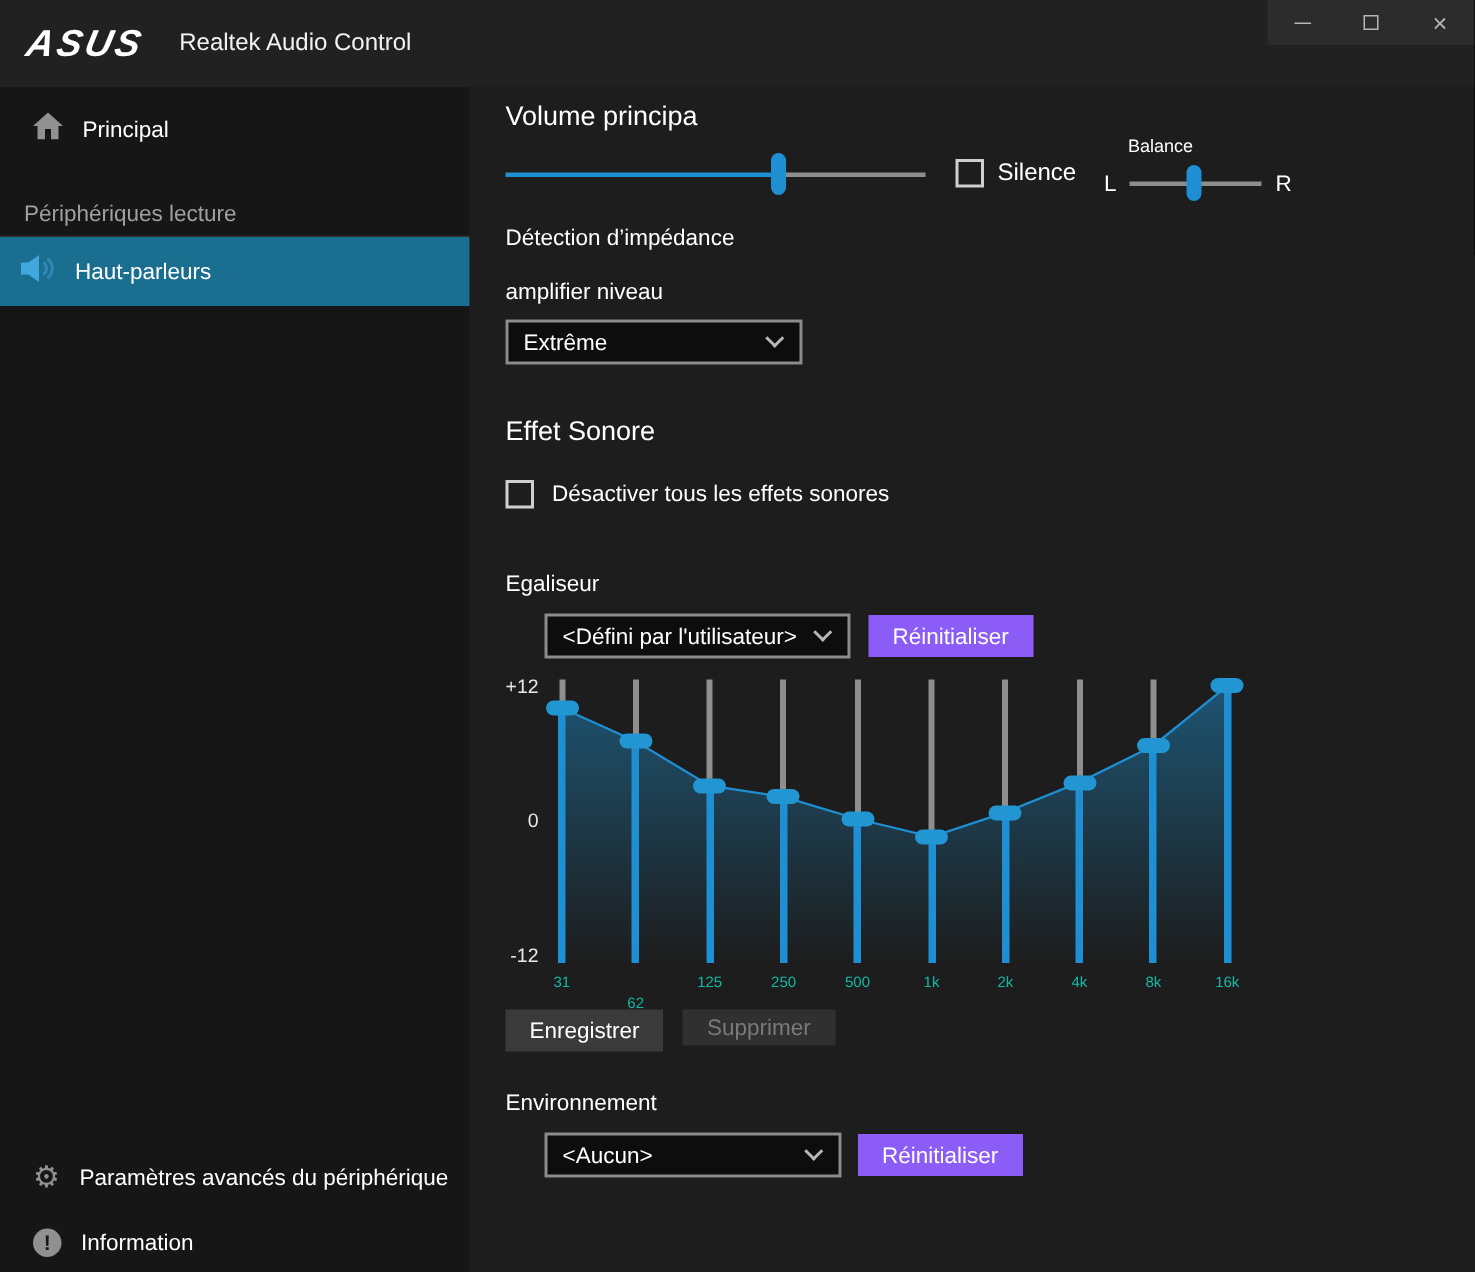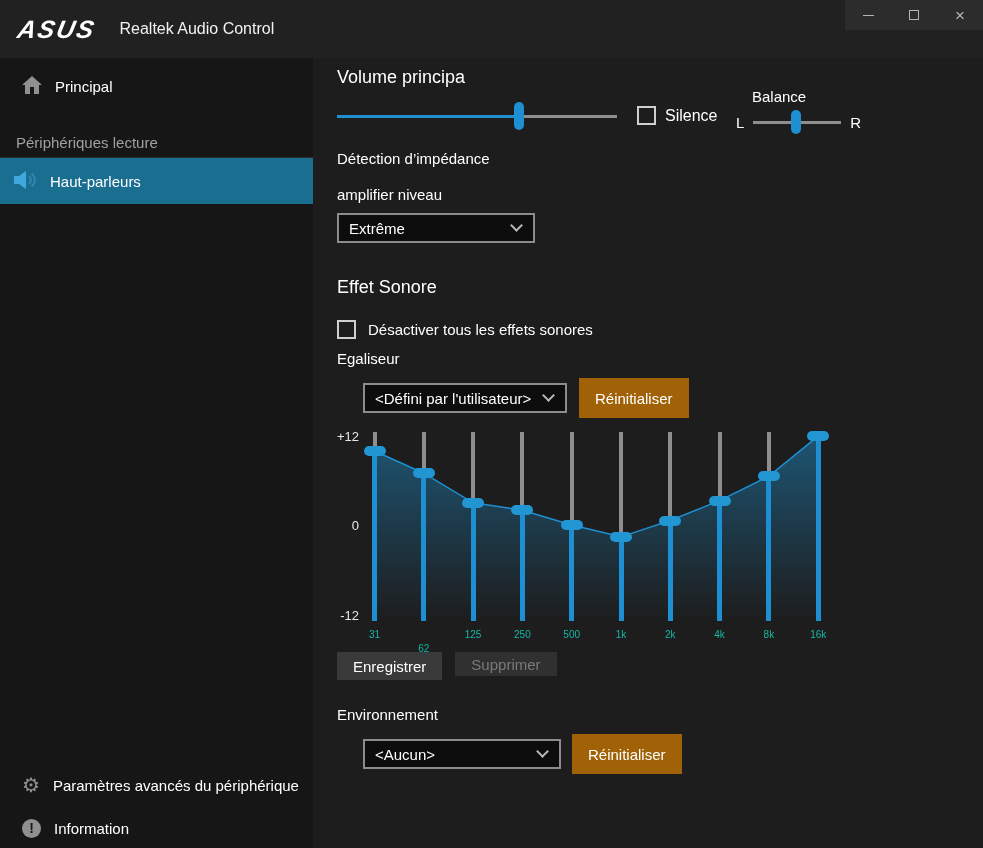--- a/index.html
+++ b/index.html
@@ -58,21 +58,21 @@
   .volume-row { position: relative; height: 48px; }
   .slider { position: absolute; }
   .vol-slider { left: 0; top: 14px; width: 280px; height: 28px; }
   .track { position: absolute; top: 13px; height: 3px; }
   .track.fill { left: 0; background: #1e8fd2; }
   .track.rest { right: 0; background: #8e8e8e; }
   .s-handle { position: absolute; top: 0; width: 10px; height: 28px; border-radius: 5px; background: #1e8fd2; }
   .silence { position: absolute; left: 300px; top: 18px; display: flex; align-items: center; gap: 9px; }
   .checkbox { width: 19px; height: 19px; border: 2px solid #cfcfcf; background: transparent; flex: none; }
   .balance { position: absolute; left: 399px; top: 0; }
-  .balance-label { font-size: 15px; height: 18px; line-height: 18px; margin-left: 16px; }
+  .balance-label { font-size: 12px; height: 18px; line-height: 18px; margin-left: 16px; }
   .balance-row { display: flex; align-items: center; gap: 9px; height: 28px; margin-top: 2px; font-size: 15px; }
   .bal-slider { position: relative; width: 88px; height: 24px; }
   .bal-track { position: absolute; top: 11px; left: 0; right: 0; height: 3px; background: #8e8e8e; }
   .bal-handle { position: absolute; top: 0; width: 10px; height: 24px; border-radius: 5px; background: #1e8fd2; }
   
   .imp-title { margin-top: 14px; }
   .impedance { position: relative; margin-top: 10px; height: 40px; width: 364px; }
   .imp-line { position: absolute; top: 20px; left: 0; width: 360px; height: 2px; background: #9a9a9a; }
   .imp-tick { position: absolute; top: 13px; width: 2px; height: 7px; background: #9a9a9a; }
   .imp-lab { position: absolute; top: 0; width: 80px; text-align: center; font-size: 15px; }
@@ -80,25 +80,25 @@
     border-left: 7px solid transparent; border-right: 7px solid transparent; border-bottom: 10px solid #1e8fd2; }
   
   .amp-label { margin-top: 18px; }
   .dd { display: flex; align-items: center; justify-content: space-between;
     height: 30px; border: 2px solid #8c8c8c; background: #0d0d0d;
     padding: 0 12px 0 10px; font-size: 15px; color: #fff; cursor: default; }
   .dd.amp { margin-top: 9px; width: 198px; }
   .chev { width: 9px; height: 9px; border-left: 2px solid #b8b8b8; border-bottom: 2px solid #b8b8b8;
     transform: rotate(-45deg); margin-top: -5px; flex: none; }
   .check-row { margin-top: 21px; display: flex; align-items: center; gap: 12px; height: 20px; font-size: 15px; }
-  .eq-label { margin-top: 11px; }
+  .eq-label { margin-top: 42px; }
   .dd-row { margin-top: 10px; display: flex; align-items: center; margin-left: 26px; }
   .dd.eq { width: 204px; }
   .dd.env { width: 198px; }
-  .btn { height: 40px; padding: 0 16px; background: #a16207; color: #fff;
+  .btn { height: 28px; padding: 0 16px; background: #8b5cf6; color: #fff;
     border: none; font-size: 15px; font-family: inherit; cursor: default; }
   .btn.reset-eq { margin-left: 12px; }
   .btn.reset-env { margin-left: 11px; }
   .btn-row { margin-top: 7px; display: flex; }
   .btn.save { height: 28px; min-width: 97px; background: #3a3a3a; }
   .btn.del { height: 24px; min-width: 98px; background: #303030; color: #7a7a7a; margin-left: 13px; }
   .env-label { margin-top: 26px; }
   
   .eq-chart { position: relative; margin-top: 9px; width: 520px; height: 218px; }
   .eq-ytick { position: absolute; left: 0; width: 22px; text-align: right; font-size: 13px; color: #e8e8e8; }

